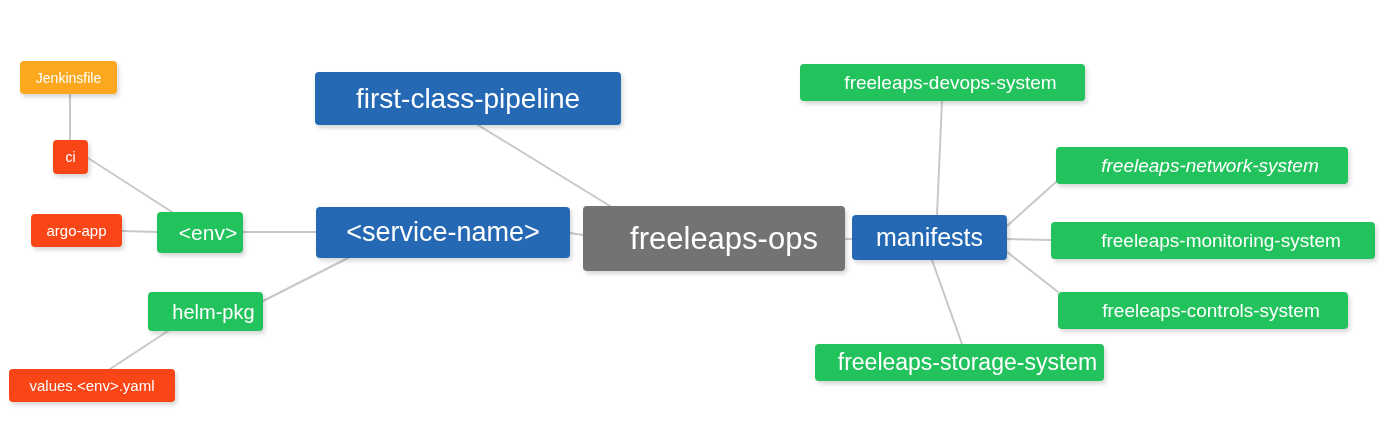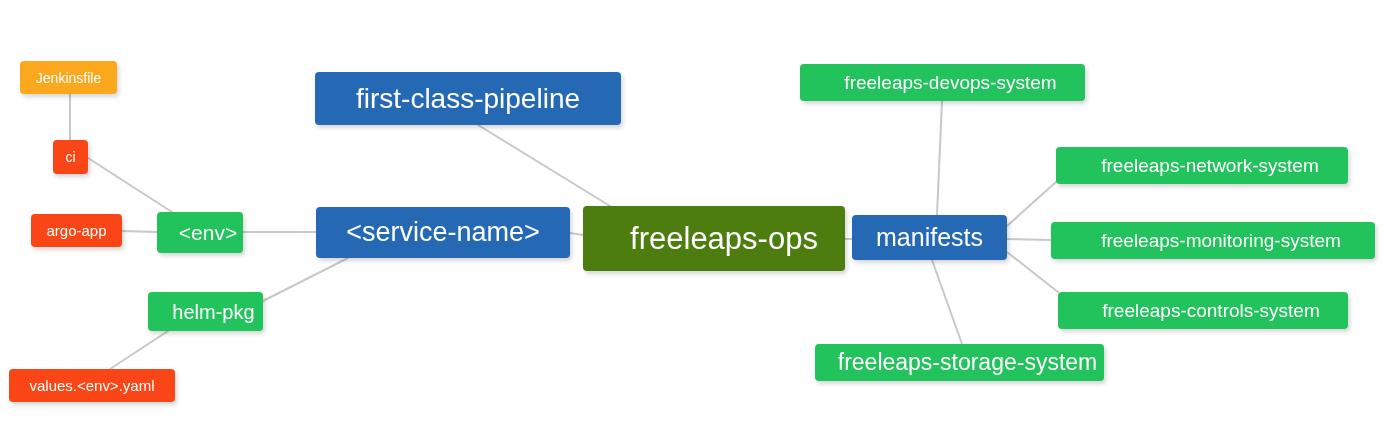--- a/index.html
+++ b/index.html
@@ -37,21 +37,21 @@
     color: #ffffff;
     white-space: nowrap;
     line-height: 1;
     box-shadow: 2px 3px 4px rgba(0,0,0,0.16);
     text-align: center;
   }
   .n-orange { background: #fba81e; }
   .n-red    { background: #fa4616; }
   .n-green  { background: #22c25c; padding-left: 16px; }
   .n-blue   { background: #2569b5; }
-  .n-dark   { background: #4d7c0f; padding-left: 20px; }
+  .n-dark   { background: #737373; padding-left: 20px; }
 </style>
 </head>
 <body>
 
 <div id="mindmap">
   <svg id="edge-layer" viewBox="0 0 1390 421" xmlns="http://www.w3.org/2000/svg">
       <line x1="70" y1="58" x2="70" y2="104" stroke="#c8c8c8" stroke-width="2" stroke-linecap="round"></line>
       <line x1="88" y1="122" x2="172" y2="176" stroke="#c8c8c8" stroke-width="2" stroke-linecap="round"></line>
       <line x1="122" y1="195" x2="157" y2="196" stroke="#c8c8c8" stroke-width="2" stroke-linecap="round"></line>
       <line x1="243" y1="196" x2="316" y2="196" stroke="#c8c8c8" stroke-width="2" stroke-linecap="round"></line>
@@ -71,18 +71,18 @@
       <div class="node n-red" style="left: 53px; top: 104px; width: 35px; height: 34px; font-size: 14px;">ci</div>
       <div class="node n-red" style="left: 31px; top: 178px; width: 91px; height: 33px; font-size: 15px;">argo-app</div>
       <div class="node n-green" style="left: 157px; top: 176px; width: 86px; height: 41px; font-size: 21px;">&lt;env&gt;</div>
       <div class="node n-blue" style="left: 316px; top: 171px; width: 254px; height: 51px; font-size: 27px;">&lt;service-name&gt;</div>
       <div class="node n-blue" style="left: 315px; top: 36px; width: 306px; height: 53px; font-size: 28px;">first-class-pipeline</div>
       <div class="node n-dark" style="left: 583px; top: 170px; width: 262px; height: 65px; font-size: 31px;">freeleaps-ops</div>
       <div class="node n-blue" style="left: 852px; top: 179px; width: 155px; height: 45px; font-size: 25px; text-align: right;">manifests</div>
       <div class="node n-green" style="left: 148px; top: 256px; width: 115px; height: 39px; font-size: 20px;">helm-pkg</div>
       <div class="node n-red" style="left: 9px; top: 333px; width: 166px; height: 33px; font-size: 15px;">values.&lt;env&gt;.yaml</div>
       <div class="node n-green" style="left: 800px; top: 28px; width: 285px; height: 37px; font-size: 19px;">freeleaps-devops-system</div>
-      <div class="node n-green" style="left: 1056px; top: 111px; width: 292px; height: 37px; font-size: 19px;">freeleaps-network-system</div>
+      <div class="node n-green" style="left: 1056px; top: 111px; width: 292px; height: 37px; font-size: 19px; font-style: italic;">freeleaps-network-system</div>
       <div class="node n-green" style="left: 1051px; top: 186px; width: 324px; height: 37px; font-size: 19px;">freeleaps-monitoring-system</div>
       <div class="node n-green" style="left: 1058px; top: 256px; width: 290px; height: 37px; font-size: 19px;">freeleaps-controls-system</div>
       <div class="node n-green" style="left: 815px; top: 308px; width: 289px; height: 37px; font-size: 23px;">freeleaps-storage-system</div>
     </div>
 </div>
 
 </body></html>

